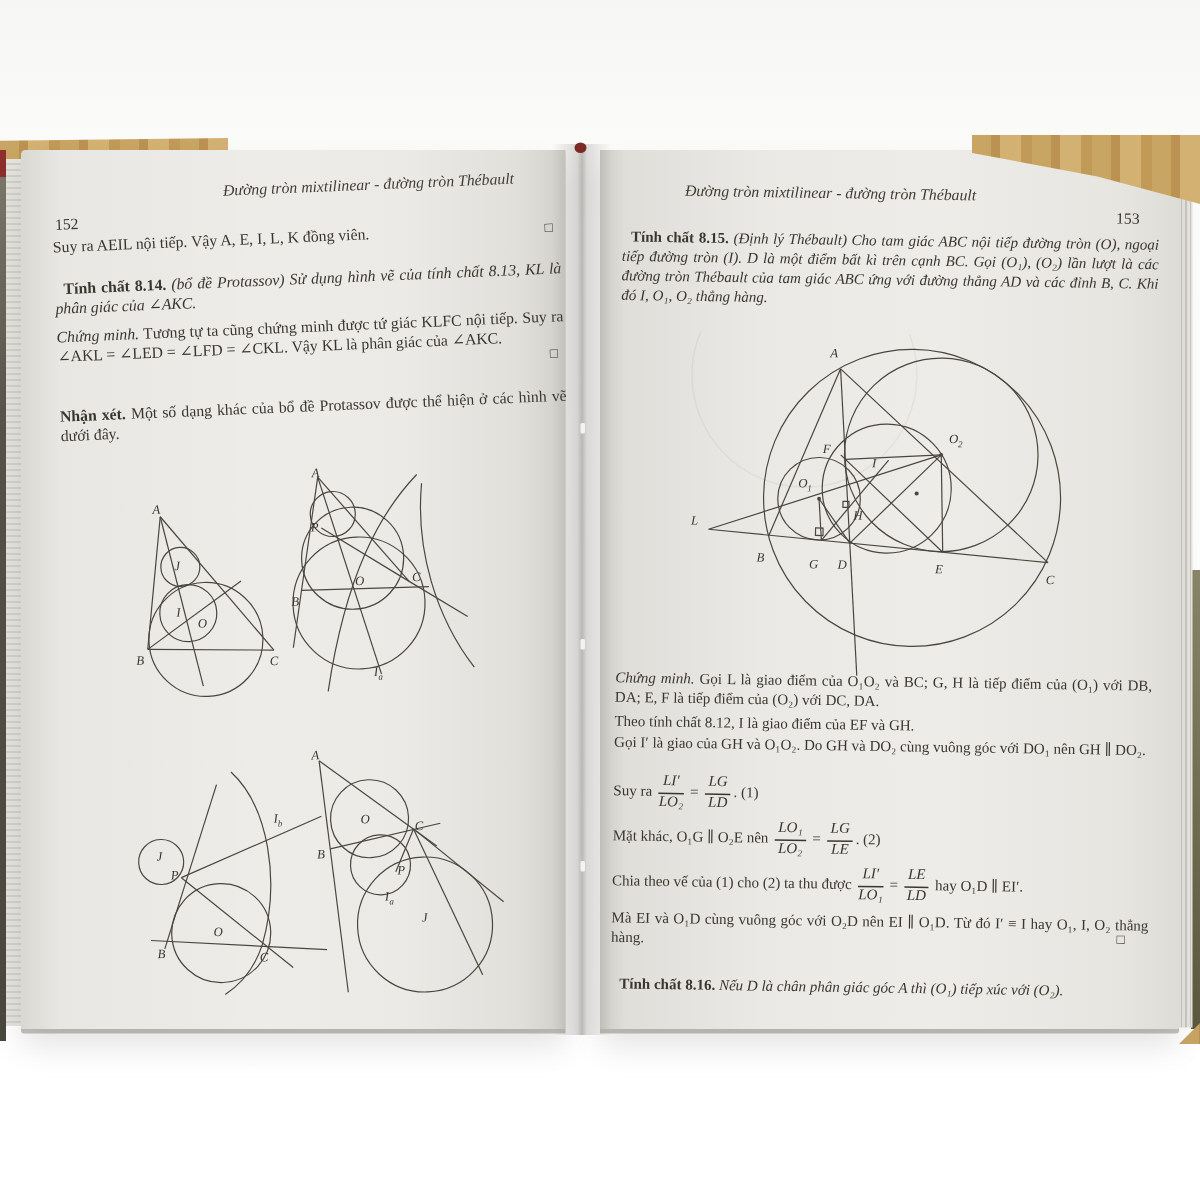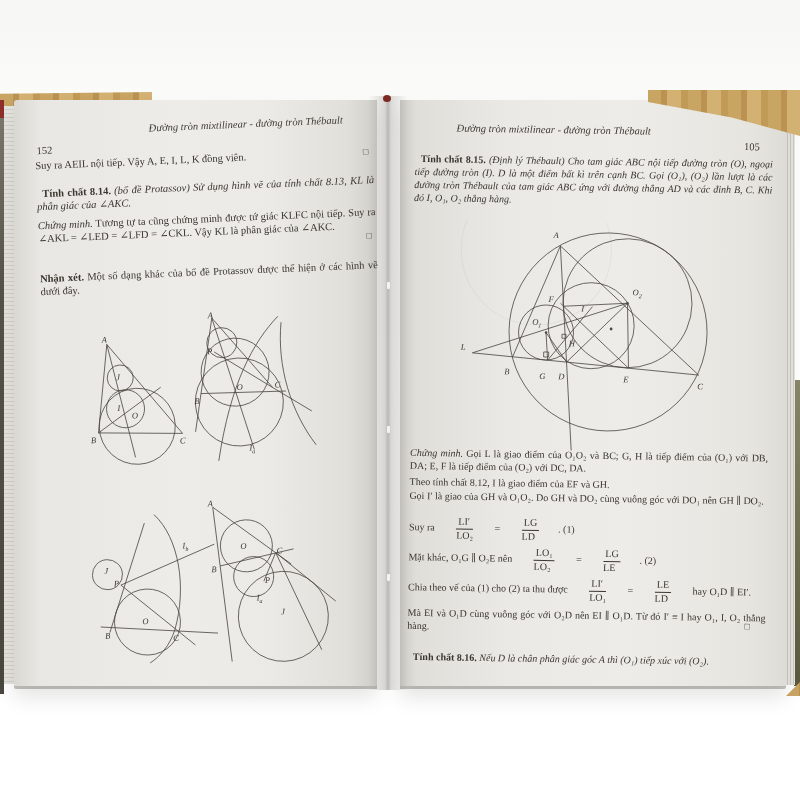--- a/index.html
+++ b/index.html
@@ -39,21 +39,21 @@
   .abs{position:absolute;}
   .hdr{font-style:italic;font-size:10.5px;text-align:center;white-space:nowrap;color:#403c35;}
   .pgnum{font-size:10.5px;}
   .body-l{font-size:10.5px;line-height:13px;text-align:justify;}
   .body-r{font-size:10px;line-height:13px;text-align:justify;}
   .bold{font-weight:bold;}
   .it{font-style:italic;}
   .thm-body{font-style:italic;}
   .indent{text-indent:6px;}
   .qed-box{font-size:9px;line-height:9px;}
-  .frac{display:inline-block;vertical-align:middle;text-align:left;line-height:1.05;margin:0 19px;}
+  .frac{display:inline-block;vertical-align:middle;text-align:center;font-style:italic;line-height:1.05;margin:0 2px;}
   .frac .num{display:block;border-bottom:1px solid #3a362f;padding:0 2px 1px;}
   .frac .den{display:block;padding-top:1px;}
   .mathline{font-size:10px;white-space:nowrap;}
   .fig{position:absolute;}
   .fig svg{position:absolute;left:0;top:0;}
   .fig-label{position:absolute;font-style:italic;font-size:8.5px;line-height:9px;color:#3a362f;white-space:nowrap;}
   .fig-label sub{font-size:6px;}
   svg .ln{stroke:#4a463f;stroke-width:0.8;fill:none;}
   svg .ghost{stroke:#4a463f;opacity:0.06;fill:none;}
 </style>
@@ -184,21 +184,21 @@
               <span class="fig-label" style="left: 59px; top: 101px;">I<sub>a</sub></span>
               <span class="fig-label" style="left: 83px; top: 116px;">J</span>
             </div>
         </div>
       </div>
     </div>
 
     <div class="page page-right">
       <div class="page-content rot-right">
         <div class="abs hdr" style="left:18px;top:24px;width:265px;">Đường tròn mixtilinear - đường tròn Thébault</div>
-        <div class="abs pgnum" style="left:341px;top:38px;">105</div>
+        <div class="abs pgnum" style="left:341px;top:38px;">153</div>
 
         <div class="abs body-r indent" style="left:12px;top:54px;width:358px;">
           <span class="bold">Tính chất 8.15.</span>
           <span class="thm-body">(Định lý Thébault) Cho tam giác ABC nội tiếp đường tròn (O), ngoại tiếp đường tròn (I). D là một điểm bất kì trên cạnh BC. Gọi (O₁), (O₂) lần lượt là các đường tròn Thébault của tam giác ABC ứng với đường thẳng AD và các đỉnh B, C. Khi đó I, O₁, O₂ thẳng hàng.</span>
         </div>
 
         <div class="fig" style="left:40px;top:122px;width:350px;height:235px;">
           <svg width="350" height="235" viewBox="0 0 350 235">
             <circle class="ghost" cx="95" cy="28" r="75"></circle>
             <circle class="ln" cx="168" cy="109" r="99"></circle>

